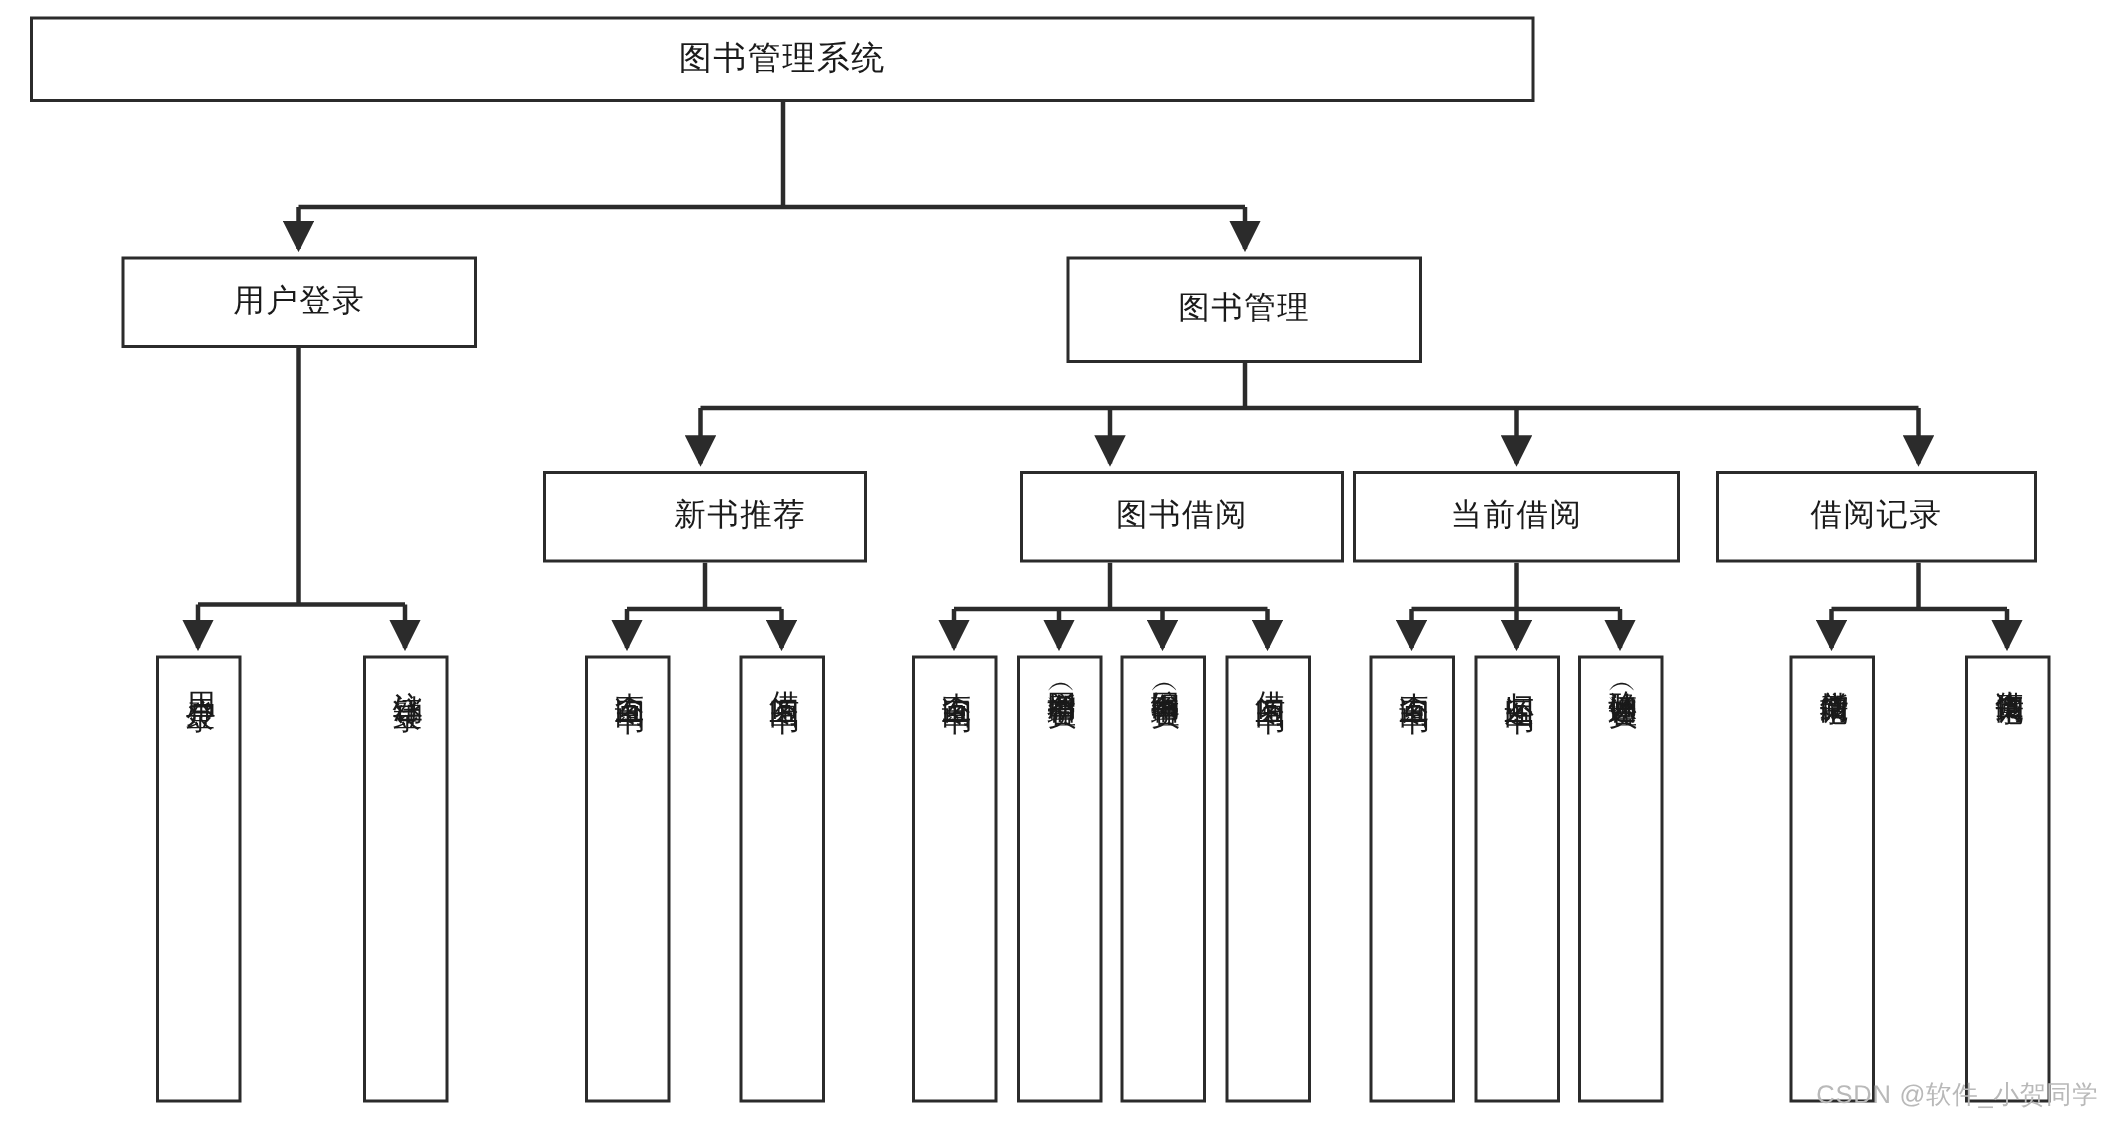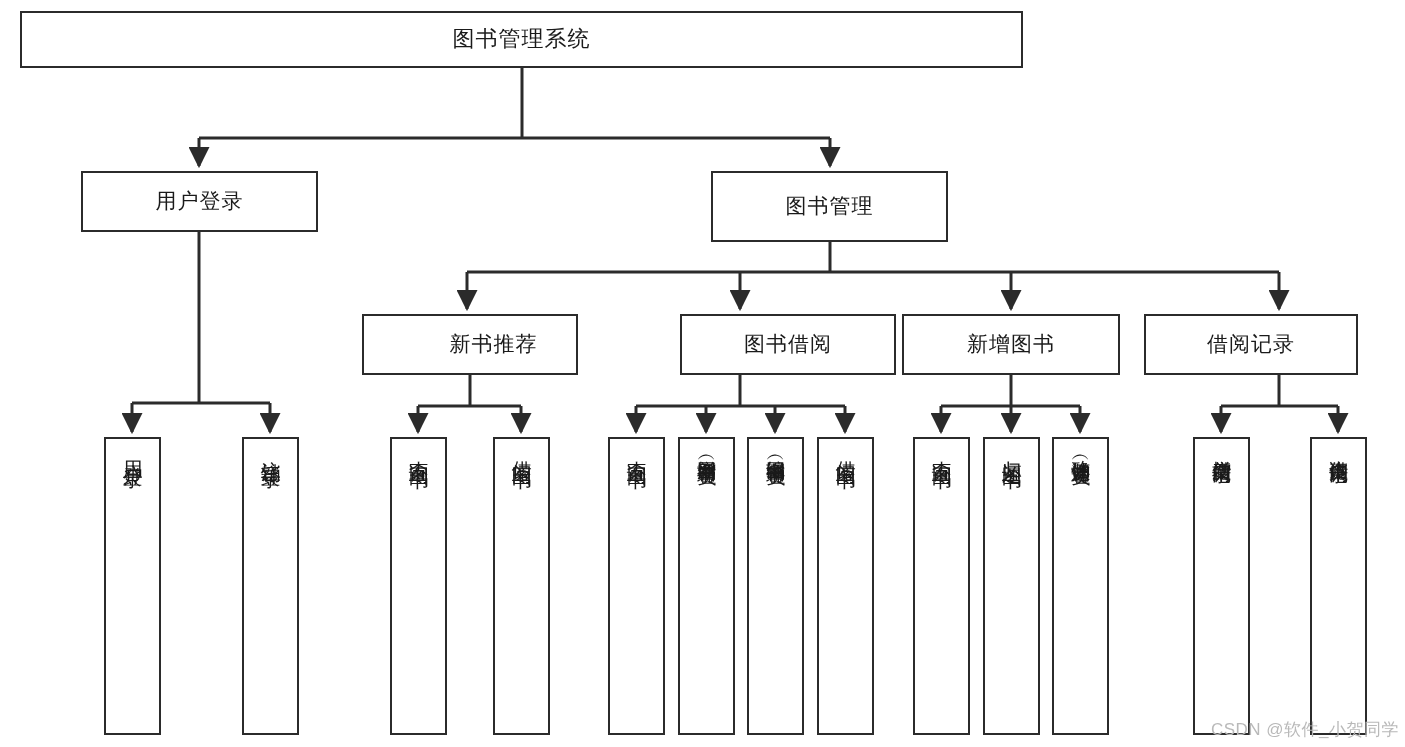--- a/index.html
+++ b/index.html
@@ -143,21 +143,21 @@
 
   <div class="node" style="left:362px; top:314px; width:216px; height:61px;padding-left:47px;">
     <span class="label">新书推荐</span>
   </div>
 
   <div class="node" style="left:632px; top:314px; width:216px; height:61px;margin-left:48px;">
     <span class="label">图书借阅</span>
   </div>
 
   <div class="node" style="left:902px; top:314px; width:218px; height:61px;">
-    <span class="label">新增图书</span>
+    <span class="label">当前借阅</span>
   </div>
 
   <div class="node" style="left:1144px; top:314px; width:214px; height:61px;">
     <span class="label">借阅记录</span>
   </div>
 
   <div class="node vertical" style="left:104px; top:437px; width:57px; height:298px;">
     <span class="label">用户登录</span>
   </div>
 

